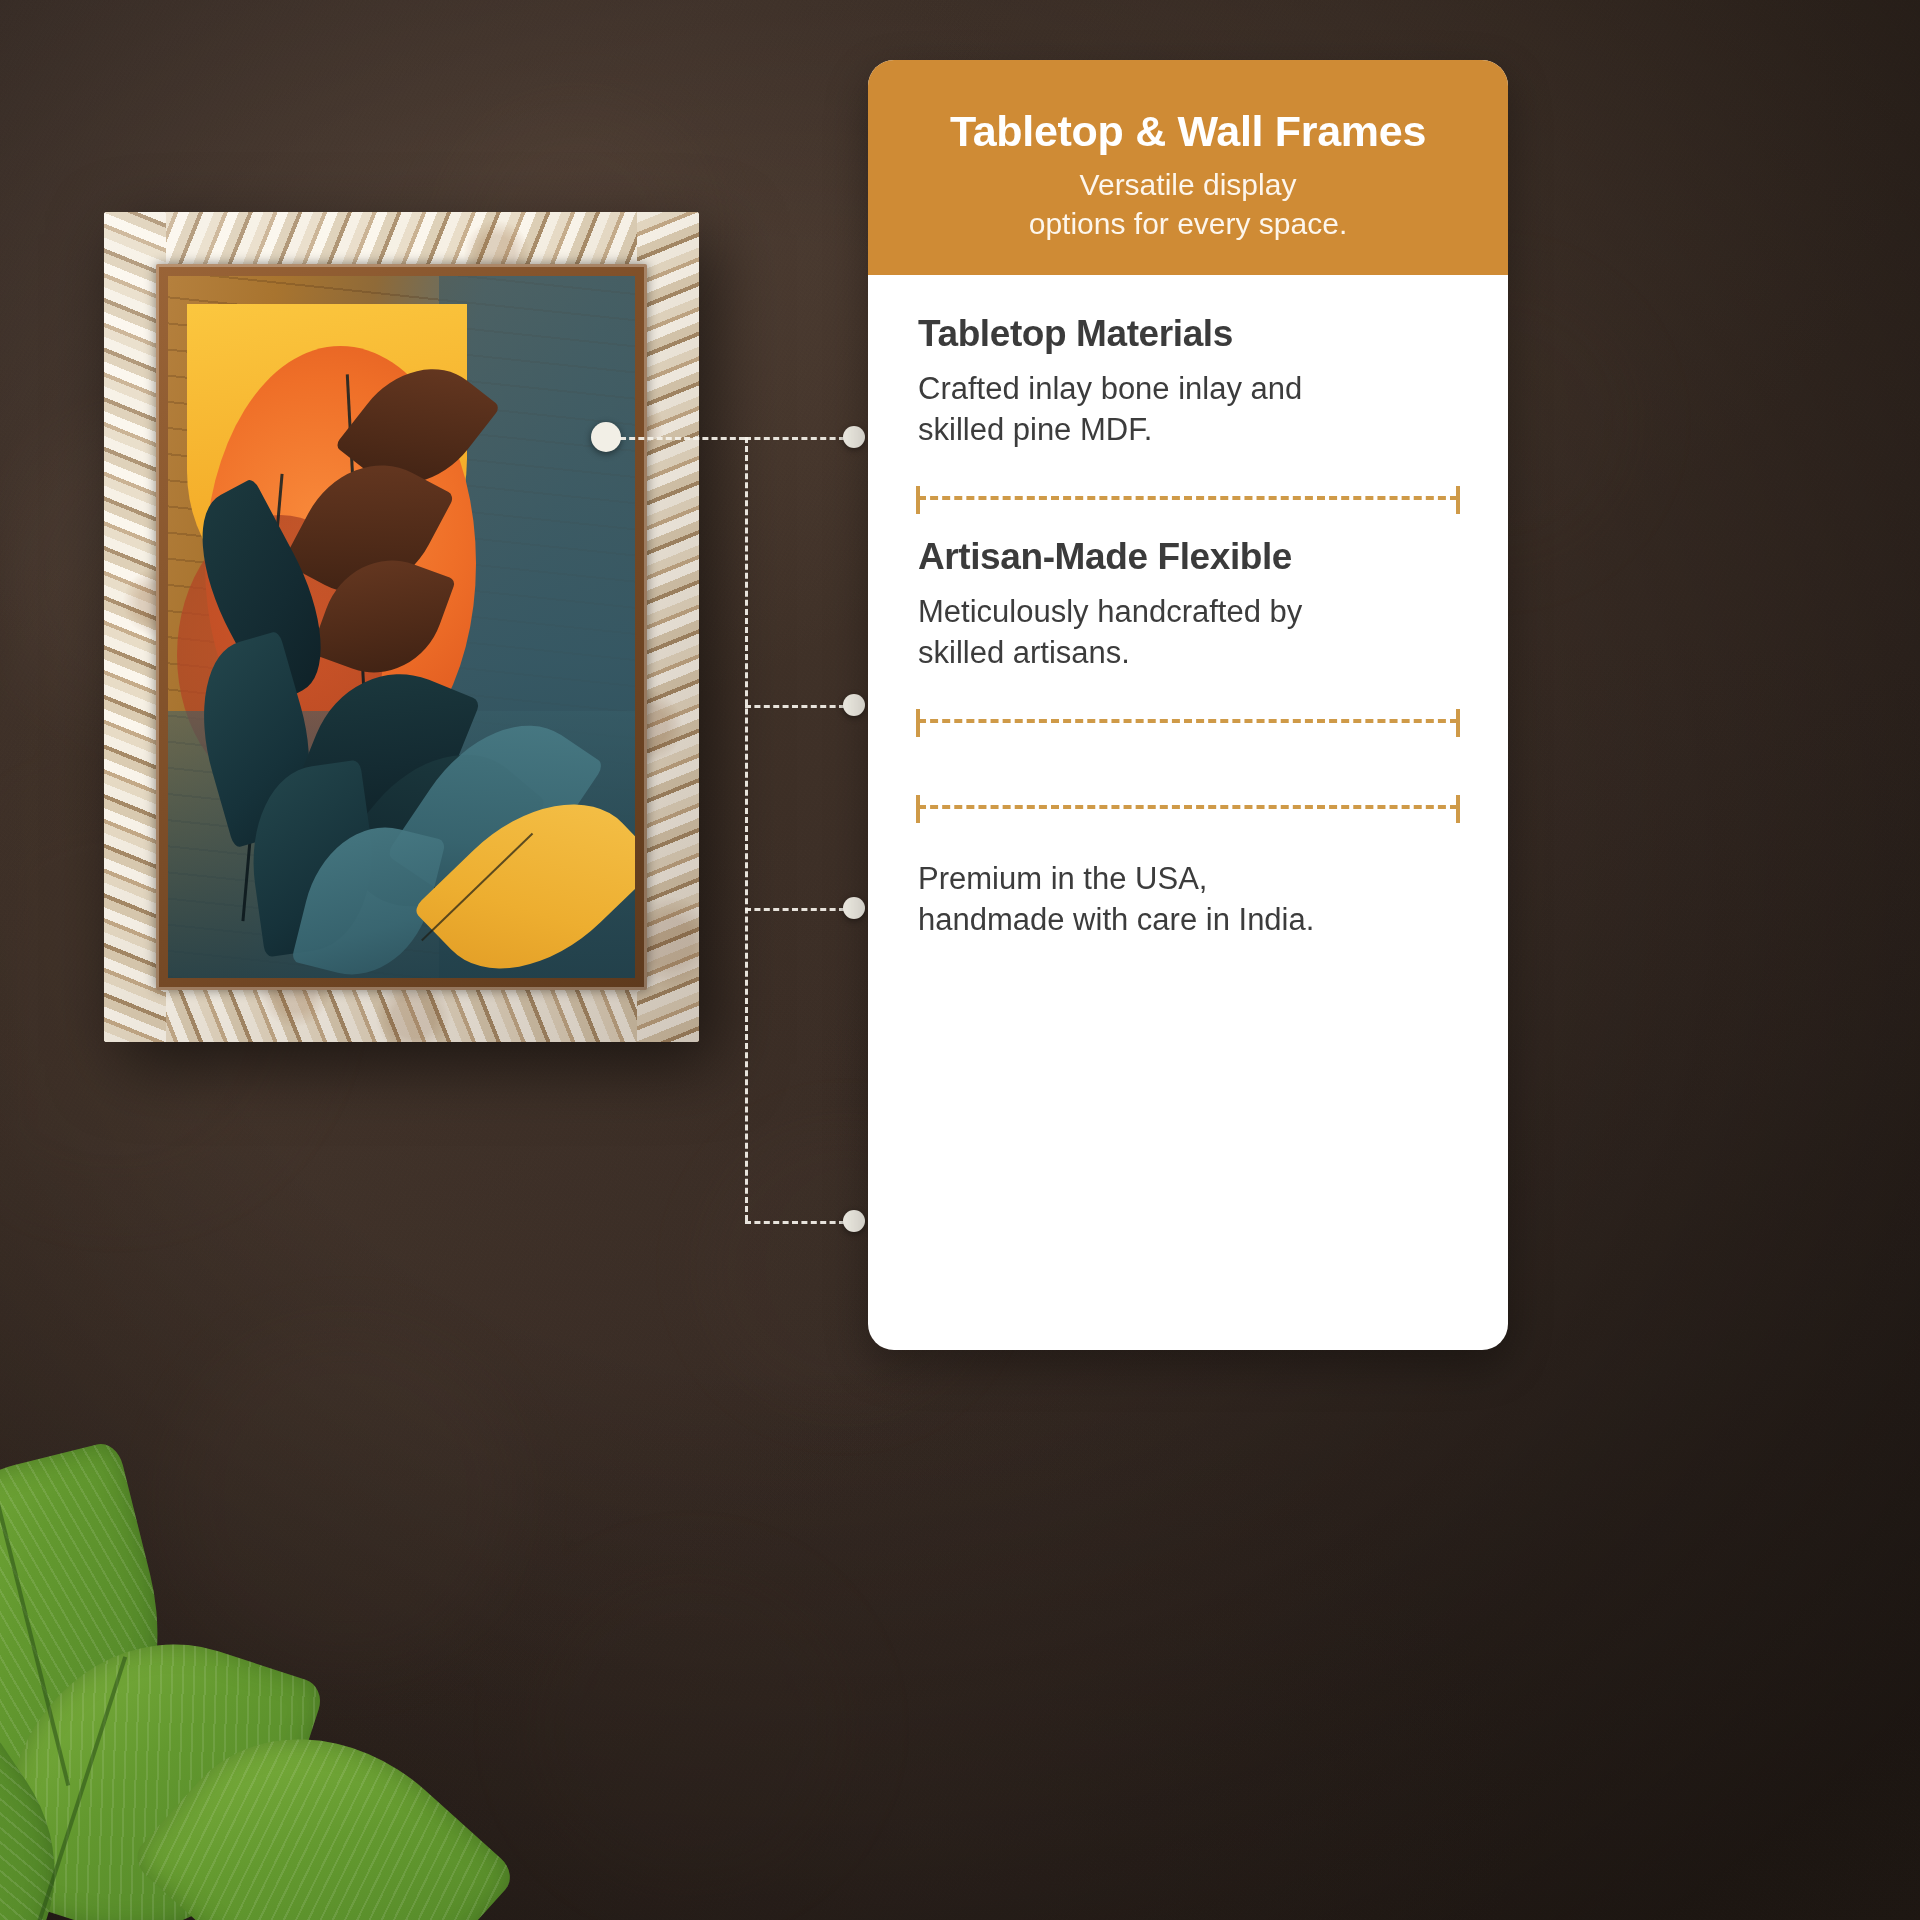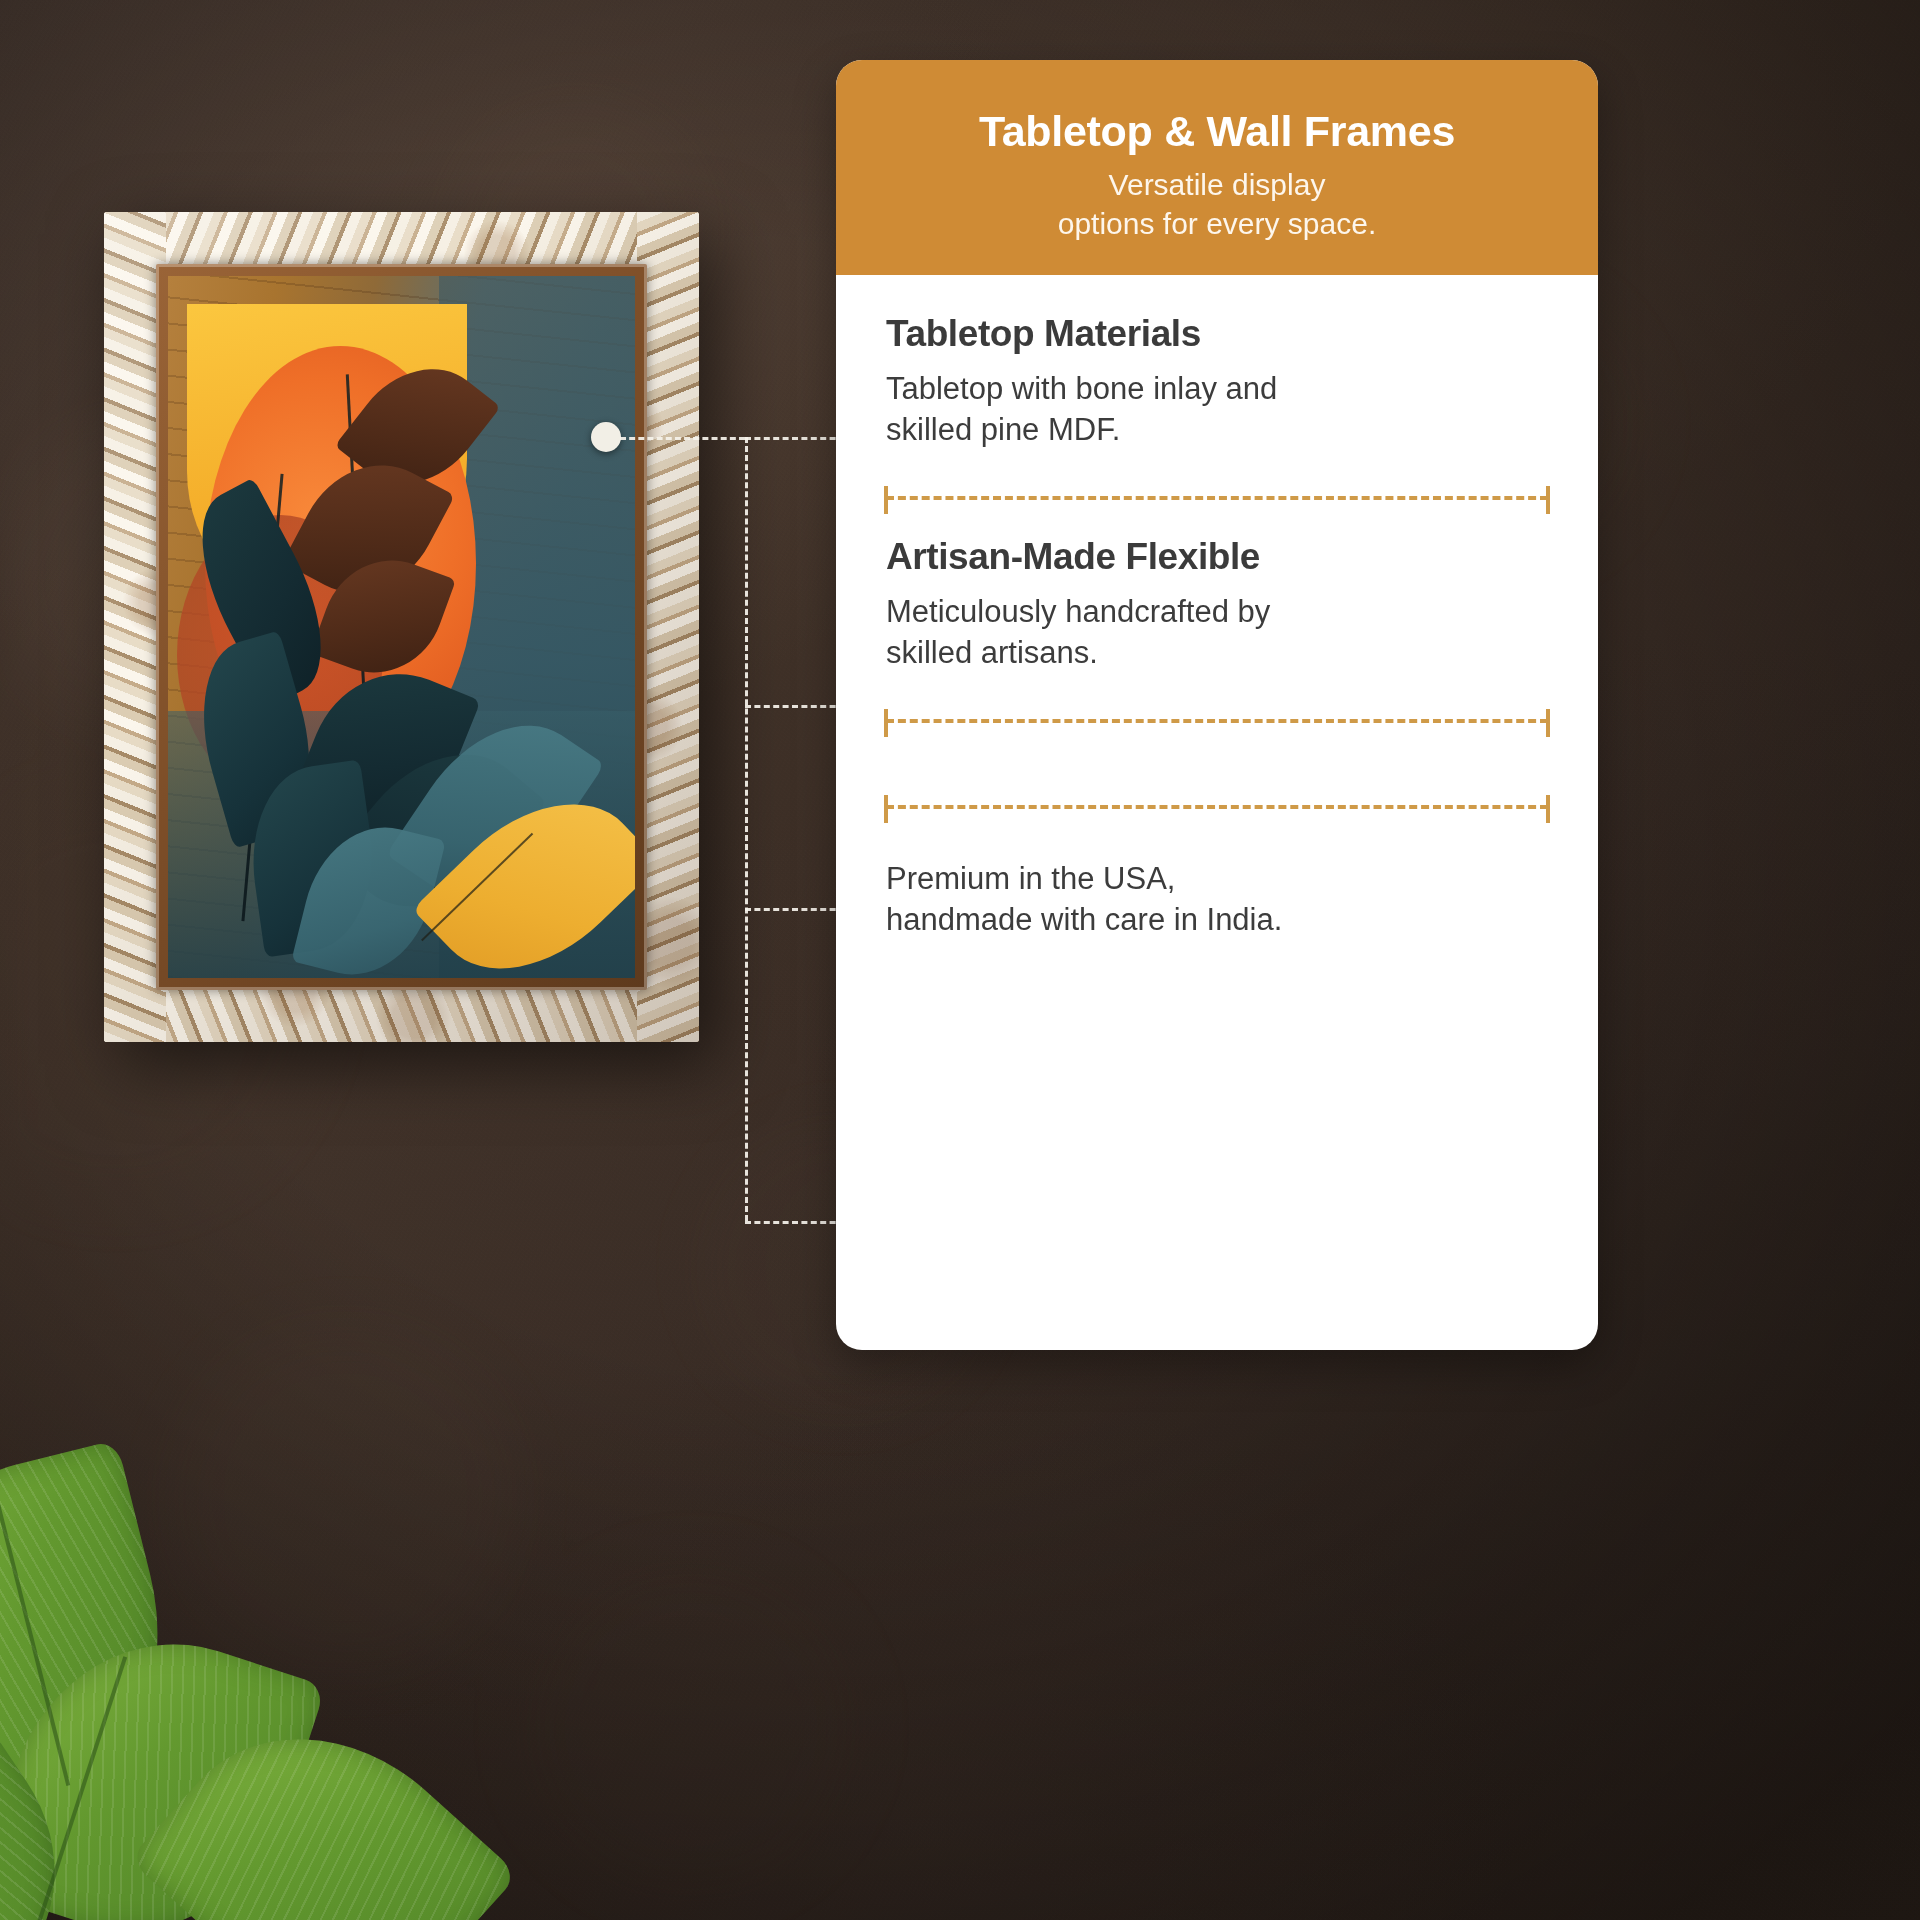--- a/index.html
+++ b/index.html
@@ -175,21 +175,21 @@
     position:absolute; height:0;
     border-top:3px dashed rgba(246,243,235,.92);
   }
   .dash-v {
     position:absolute; width:0;
     border-left:3px dashed rgba(246,243,235,.92);
   }
 
   
   #panel {
-    position:absolute; left:836px; top:60px; width:762px; height:1290px;
+    position:absolute; left:868px; top:60px; width:640px; height:1290px;
     background:#ffffff; border-radius:26px; overflow:hidden;
     box-shadow:0 16px 44px rgba(0,0,0,.32);
   }
   .panel-header {
     background:#cf8b35; padding:48px 36px 32px;
     text-align:center; color:#ffffff;
   }
   .panel-title {
     font-size:43px; font-weight:700; letter-spacing:-.3px; line-height:1.08;
   }
@@ -306,21 +306,21 @@
       <span>Versatile display</span><br>
       <span>options for every space.</span>
     </div>
   </div>
 
   <div class="features">
 
     <div class="feature">
       <div class="f-title">Tabletop Materials</div>
       <div class="f-body">
-        <span>Tabletop with bone inlay and</span><br>
+        <span>Crafted inlay bone inlay and</span><br>
         <span>skilled pine MDF.</span>
       </div>
     </div>
 
     <div class="divider"></div>
 
     <div class="feature">
       <div class="f-title">Artisan-Made Flexible</div>
       <div class="f-body">
         <span>Meticulously handcrafted by</span><br>

